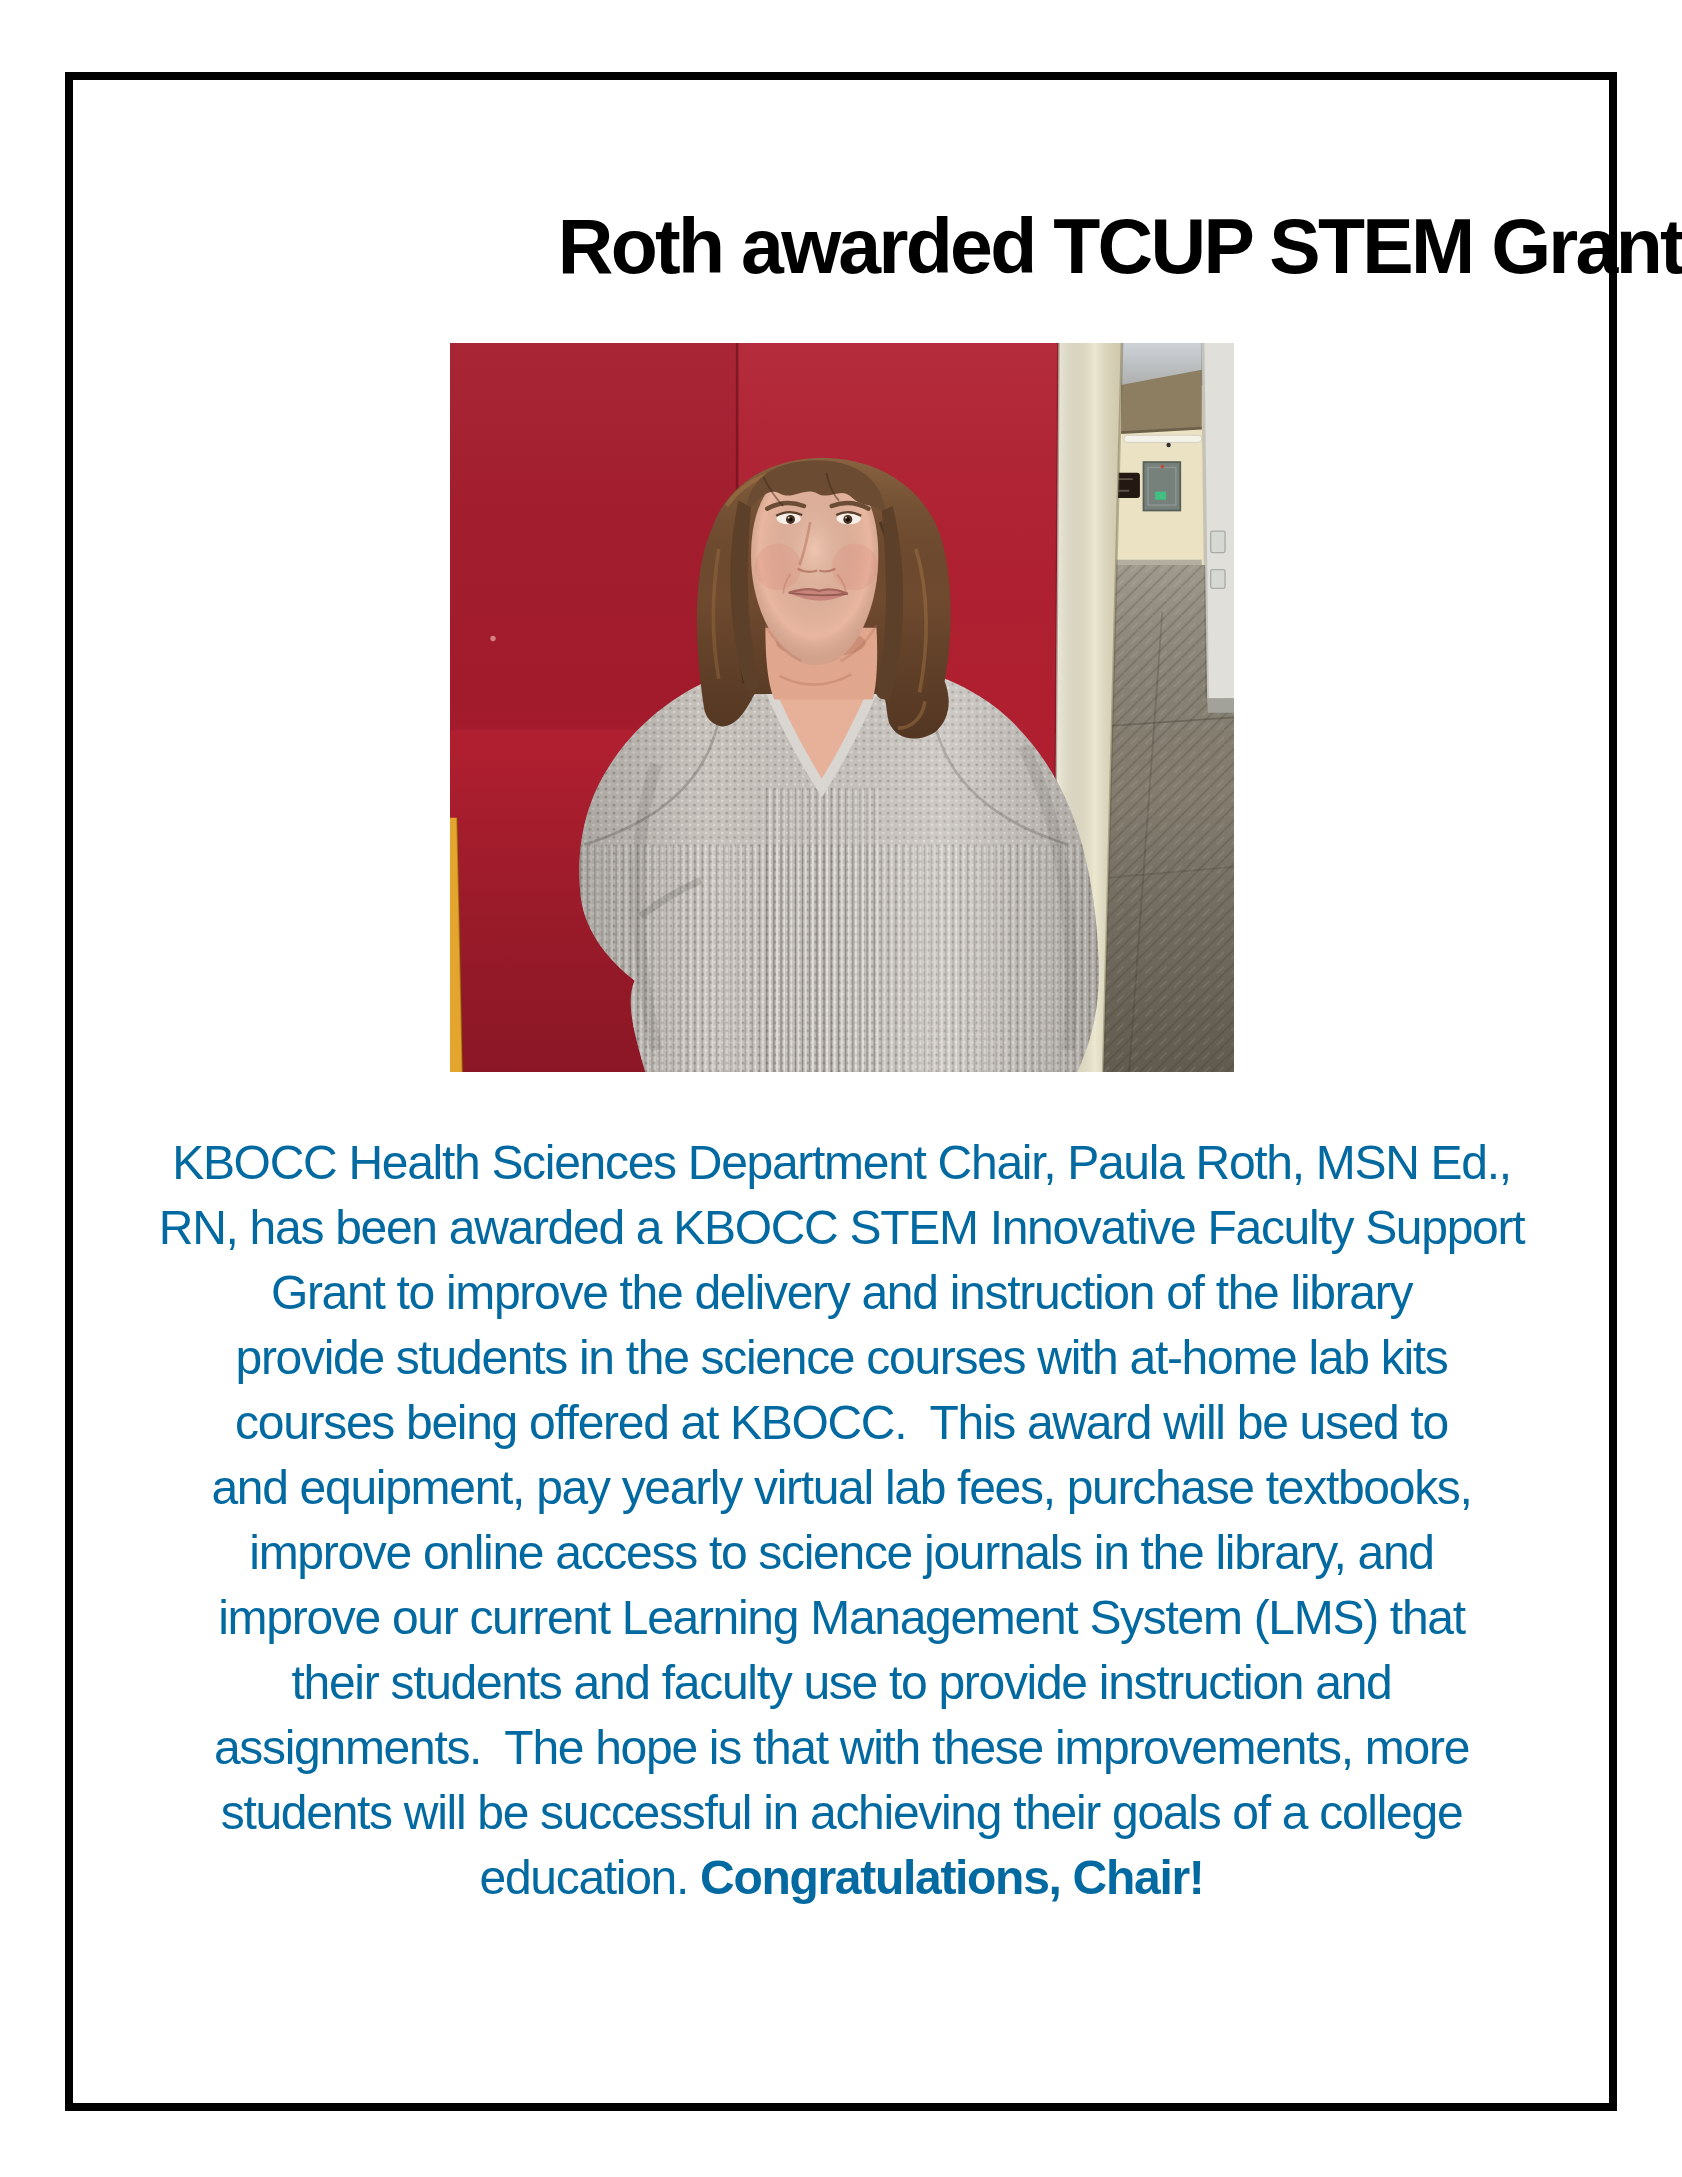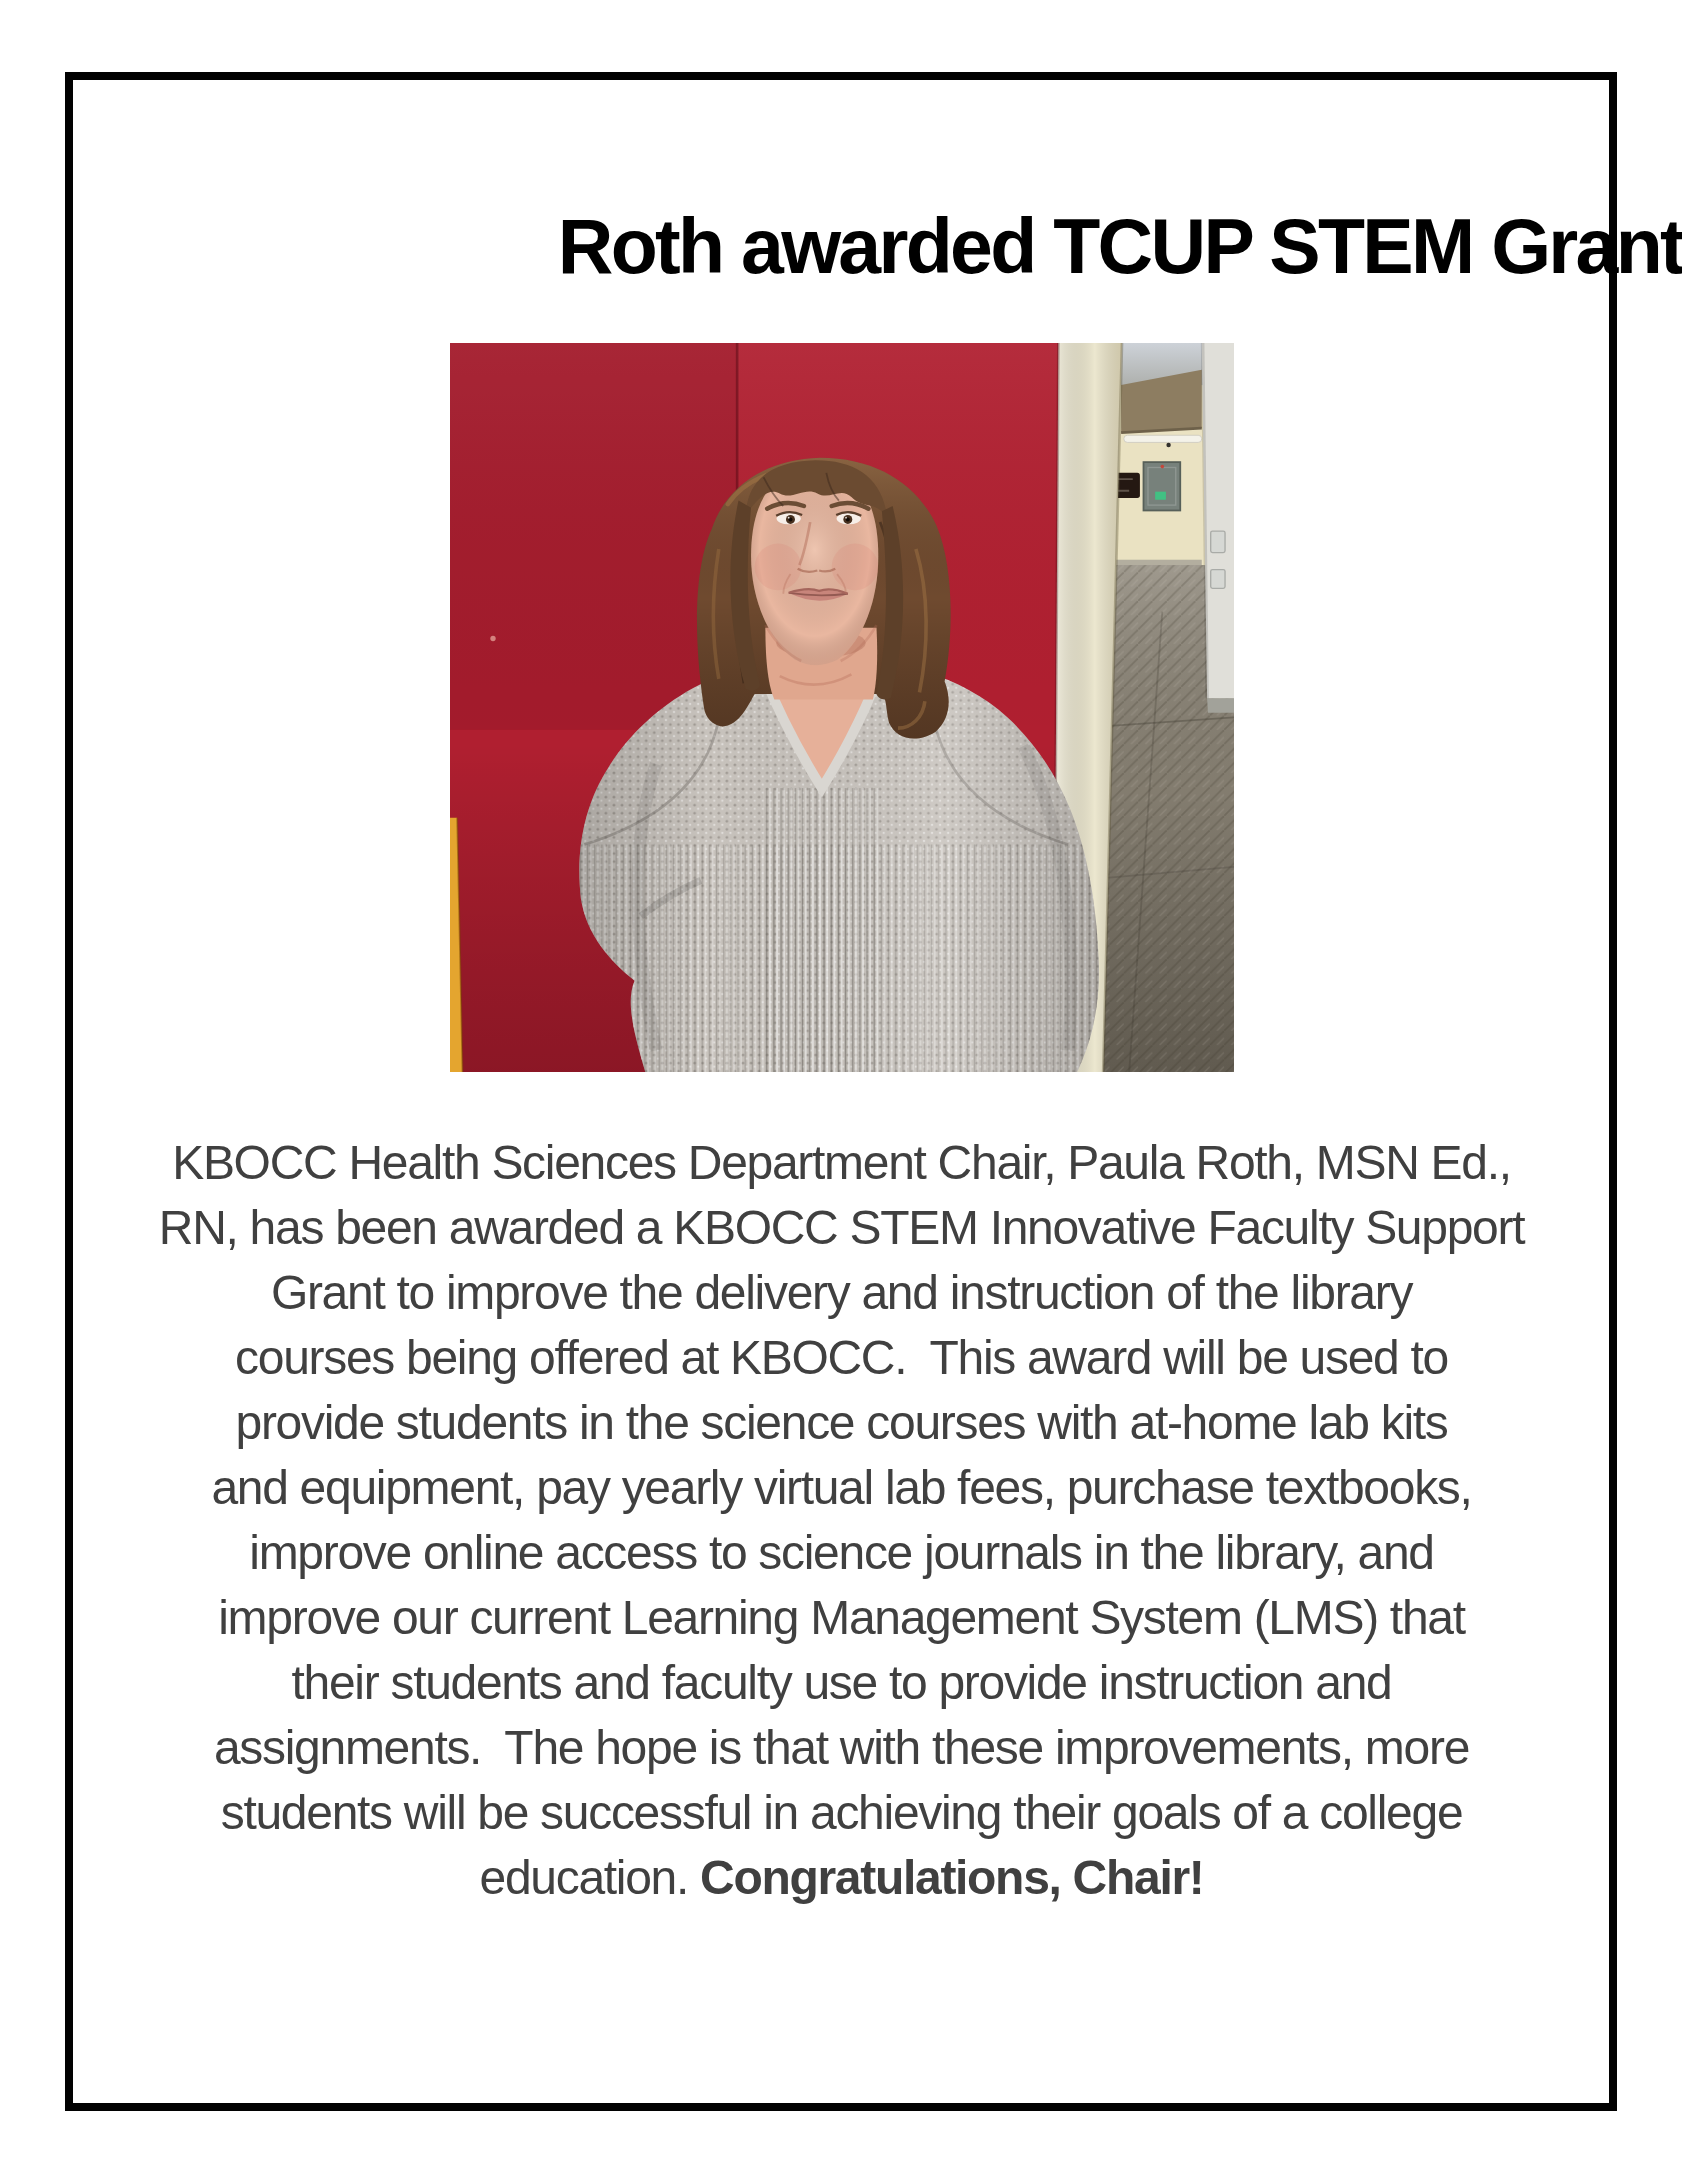--- a/index.html
+++ b/index.html
@@ -16,21 +16,21 @@
     text-align:right;font-weight:bold;font-size:77px;line-height:1.1;
     letter-spacing:-2.7px;color:#000;white-space:pre;
   }
   .portrait{
     position:absolute;left:450px;top:343px;width:784px;height:729px;
     overflow:hidden;background:var(--wall-red,#b01f30);
   }
   .portrait svg{display:block;width:100%;height:100%;}
   .article{
     position:absolute;left:0;width:100%;top:1130px;
-    text-align:center;color:#404040;font-size:48px;line-height:65px;
+    text-align:center;color:#0369a1;font-size:48px;line-height:65px;
     letter-spacing:-1.3px;
   }
   .article-line{white-space:pre;}
   .article-line strong{font-weight:bold;}
   
   .f-red{fill:var(--wall-red,#b01f30);}
   .f-pillar{fill:var(--pillar-cream,#ece7cf);}
   .f-hallwall{fill:var(--hall-wall-cream,#eae2c2);}
   .f-whitewall{fill:var(--white-wall,#e0dfd9);}
   .f-carpet{fill:var(--carpet-gray,#8a8375);}
@@ -236,22 +236,22 @@
         <path d="M 494,182 C 510,248 510,326 492,396 C 486,400 478,398 476,392 C 490,326 488,252 482,188 Z" fill="#5d4029"></path>
       </g>
     </g>
   </svg>
 </div>
 
 <div class="article">
   <div class="article-line">KBOCC Health Sciences Department Chair, Paula Roth, MSN Ed.,</div>
   <div class="article-line">RN, has been awarded a KBOCC STEM Innovative Faculty Support</div>
   <div class="article-line">Grant to improve the delivery and instruction of the library</div>
+  <div class="article-line">provide students in the science courses with at-home lab kits</div>
   <div class="article-line">courses being offered at KBOCC.  This award will be used to</div>
-  <div class="article-line">provide students in the science courses with at-home lab kits</div>
   <div class="article-line">and equipment, pay yearly virtual lab fees, purchase textbooks,</div>
   <div class="article-line">improve online access to science journals in the library, and</div>
   <div class="article-line">improve our current Learning Management System (LMS) that</div>
   <div class="article-line">their students and faculty use to provide instruction and</div>
   <div class="article-line">assignments.  The hope is that with these improvements, more</div>
   <div class="article-line">students will be successful in achieving their goals of a college</div>
   <div class="article-line"><span>education. </span><strong>Congratulations, Chair!</strong></div>
 </div>
 
 

